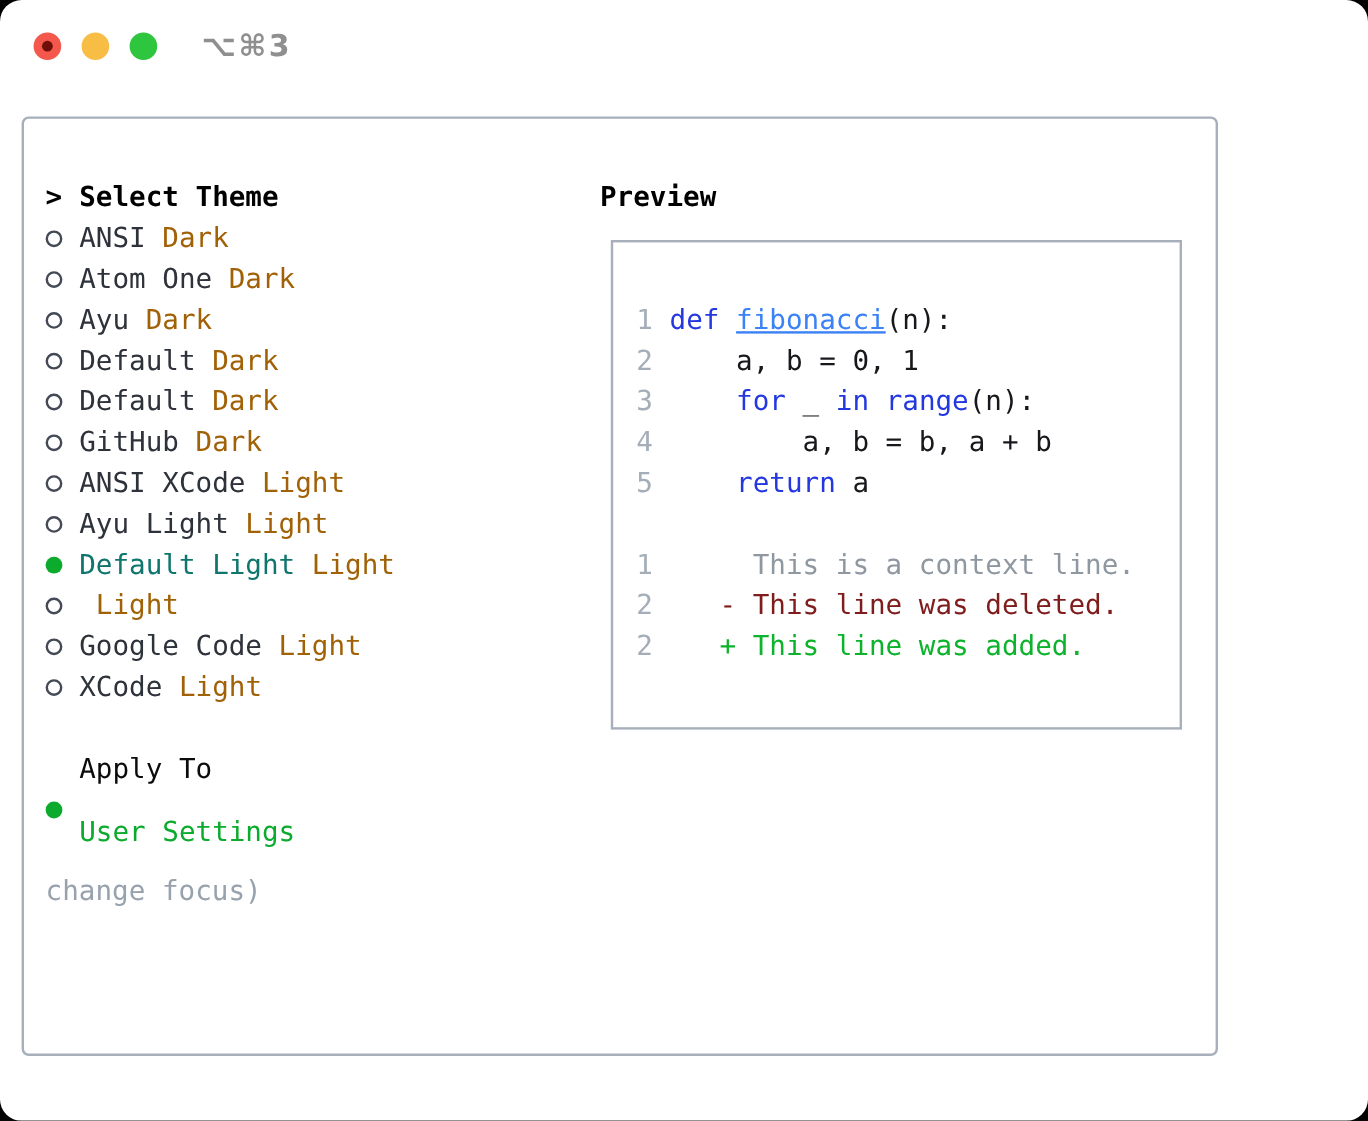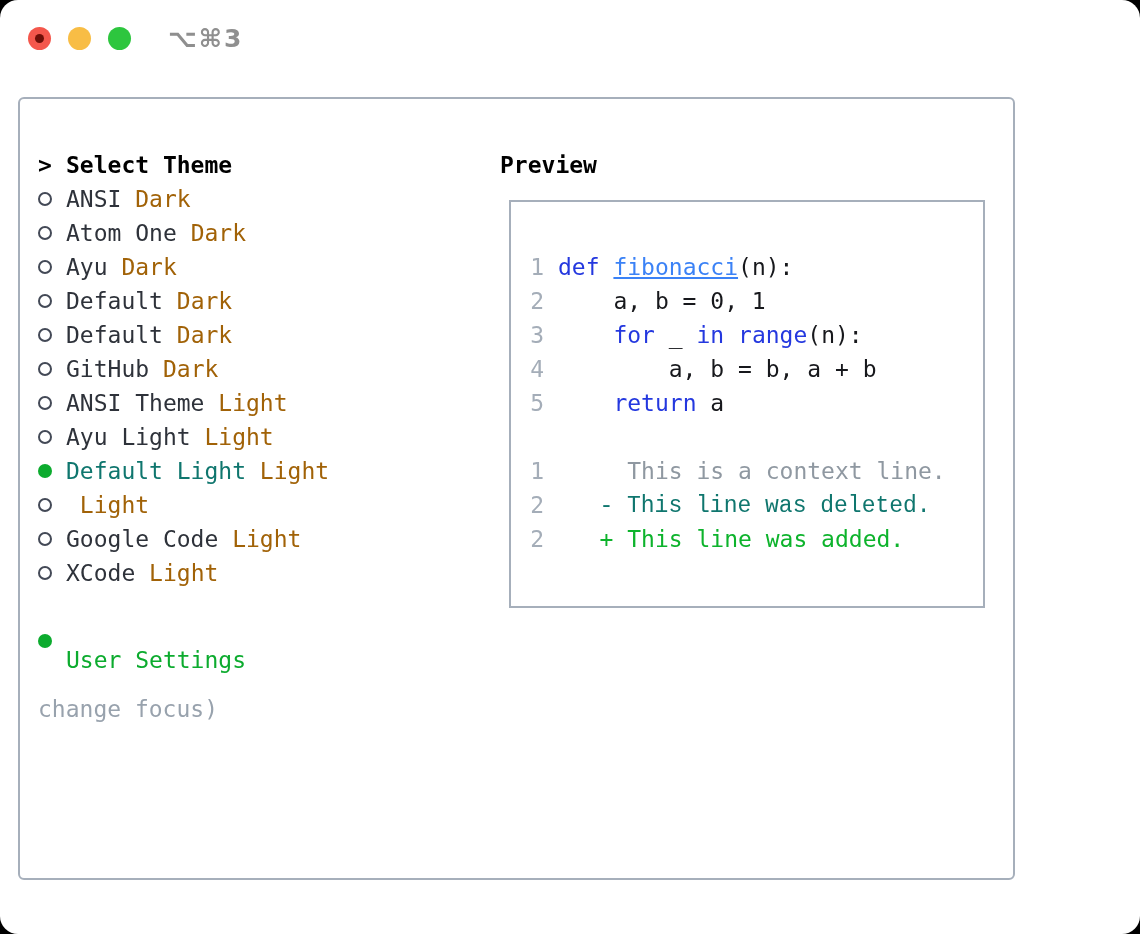--- a/index.html
+++ b/index.html
@@ -74,40 +74,41 @@
 
   <div class="panel">
     <div class="left-col" id="left-col">
         <div class="row header"><span class="marker-cell"><span class="caret">&gt;</span></span><span class="lbl">Select Theme</span></div>
         <div class="row item"><span class="marker-cell"><span class="ring"></span></span><span class="lbl">ANSI</span><span class="variant"> Dark</span></div>
         <div class="row item"><span class="marker-cell"><span class="ring"></span></span><span class="lbl">Atom One</span><span class="variant"> Dark</span></div>
         <div class="row item"><span class="marker-cell"><span class="ring"></span></span><span class="lbl">Ayu</span><span class="variant"> Dark</span></div>
         <div class="row item"><span class="marker-cell"><span class="ring"></span></span><span class="lbl">Default</span><span class="variant"> Dark</span></div>
         <div class="row item"><span class="marker-cell"><span class="ring"></span></span><span class="lbl">Default</span><span class="variant"> Dark</span></div>
         <div class="row item"><span class="marker-cell"><span class="ring"></span></span><span class="lbl">GitHub</span><span class="variant"> Dark</span></div>
-        <div class="row item"><span class="marker-cell"><span class="ring"></span></span><span class="lbl">ANSI Theme</span><span class="variant"> Light</span></div>
+        <div class="row item"><span class="marker-cell"><span class="ring"></span></span><span class="lbl">ANSI XCode</span><span class="variant"> Light</span></div>
         <div class="row item"><span class="marker-cell"><span class="ring"></span></span><span class="lbl">Ayu Light</span><span class="variant"> Light</span></div>
         <div class="row selected"><span class="marker-cell"><span class="dotm" style="background: rgb(12, 171, 46);"></span></span><span class="lbl" style="color: #0f766e;">Default Light</span><span class="variant"> Light</span></div>
         <div class="row item"><span class="marker-cell"><span class="ring"></span></span><span class="variant"> Light</span></div>
         <div class="row item"><span class="marker-cell"><span class="ring"></span></span><span class="lbl">Google Code</span><span class="variant"> Light</span></div>
         <div class="row item"><span class="marker-cell"><span class="ring"></span></span><span class="lbl">XCode</span><span class="variant"> Light</span></div>
         <div class="row blank"></div>
+        <div class="row subheader"><span class="marker-cell"></span><span class="lbl">Apply To</span></div>
         <div class="row selected"><span class="marker-cell"><span class="dotm" style="background: rgb(12, 171, 46);"></span></span><span class="lbl" style="color: rgb(12, 171, 46); margin-top: 37px;">User Settings</span></div>
         <div class="row blank"></div>
         <div class="row hint">change focus)</div>
       </div>
     <div class="preview-label">Preview</div>
     <div class="preview-box" id="preview-box">
         <div class="pline"><span class="gut" style="color: rgb(164, 173, 184);"></span><span class="codeseg"></span></div>
         <div class="pline"><span class="gut" style="color: rgb(164, 173, 184);">1</span><span class="codeseg"><span style="color: rgb(36, 56, 223);">def</span><span style="color: rgb(23, 24, 28);"> </span><span style="color: #3b82f6; text-decoration: underline;">fibonacci</span><span style="color: rgb(23, 24, 28);">(n):</span></span></div>
         <div class="pline"><span class="gut" style="color: rgb(164, 173, 184);">2</span><span class="codeseg"><span style="color: rgb(23, 24, 28);">    a, b = 0, 1</span></span></div>
         <div class="pline"><span class="gut" style="color: rgb(164, 173, 184);">3</span><span class="codeseg"><span style="color: rgb(23, 24, 28);">    </span><span style="color: rgb(36, 56, 223);">for</span><span style="color: rgb(23, 24, 28);"> _ </span><span style="color: rgb(36, 56, 223);">in</span><span style="color: rgb(23, 24, 28);"> </span><span style="color: rgb(36, 56, 223);">range</span><span style="color: rgb(23, 24, 28);">(n):</span></span></div>
         <div class="pline"><span class="gut" style="color: rgb(164, 173, 184);">4</span><span class="codeseg"><span style="color: rgb(23, 24, 28);">        a, b = b, a + b</span></span></div>
         <div class="pline"><span class="gut" style="color: rgb(164, 173, 184);">5</span><span class="codeseg"><span style="color: rgb(23, 24, 28);">    </span><span style="color: rgb(36, 56, 223);">return</span><span style="color: rgb(23, 24, 28);"> a</span></span></div>
         <div class="pline"><span class="gut" style="color: rgb(164, 173, 184);"></span><span class="codeseg"></span></div>
         <div class="pline"><span class="gut" style="color: rgb(164, 173, 184);">1</span><span class="codeseg"><span style="color: rgb(143, 152, 161);">     This is a context line.</span></span></div>
-        <div class="pline"><span class="gut" style="color: rgb(164, 173, 184);">2</span><span class="codeseg"><span style="color: #0f766e; font-family: Liberation Mono, monospace;">   - This line was deleted.</span></span></div>
+        <div class="pline"><span class="gut" style="color: rgb(164, 173, 184);">2</span><span class="codeseg"><span style="color: #7f1d1d;">   - This line was deleted.</span></span></div>
         <div class="pline"><span class="gut" style="color: rgb(164, 173, 184);">2</span><span class="codeseg"><span style="color: rgb(13, 179, 44);">   + This line was added.</span></span></div>
         <div class="pline"><span class="gut" style="color: rgb(164, 173, 184);"></span><span class="codeseg"></span></div>
       </div>
   </div>
 
 </div>
 
 </body></html>

